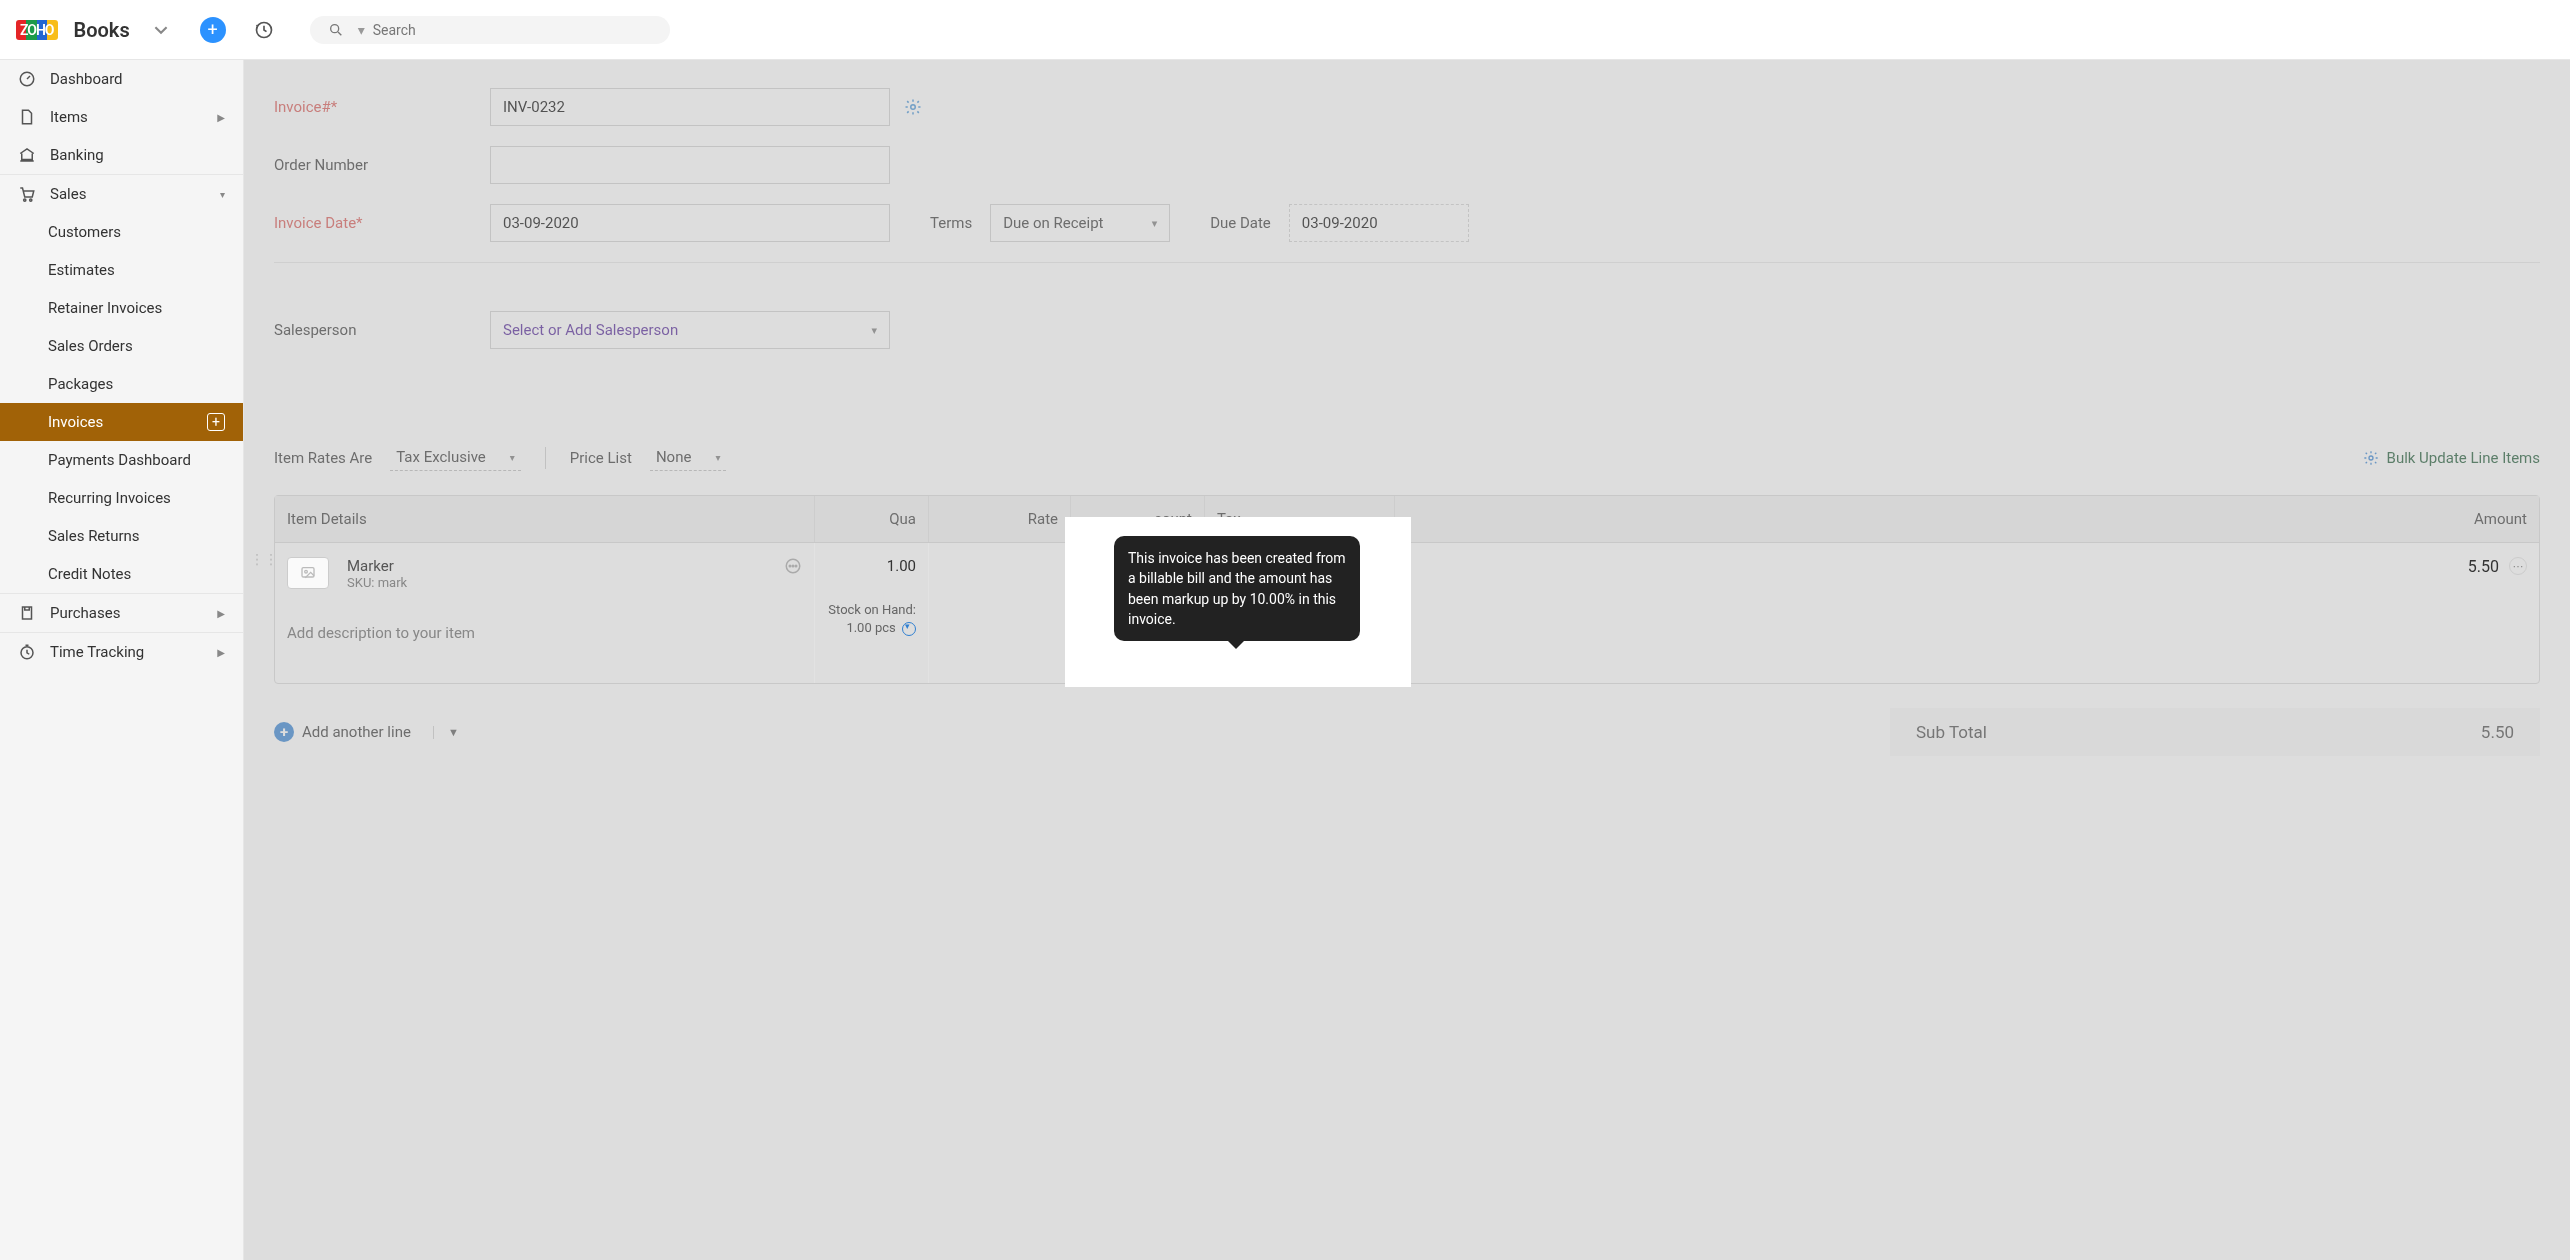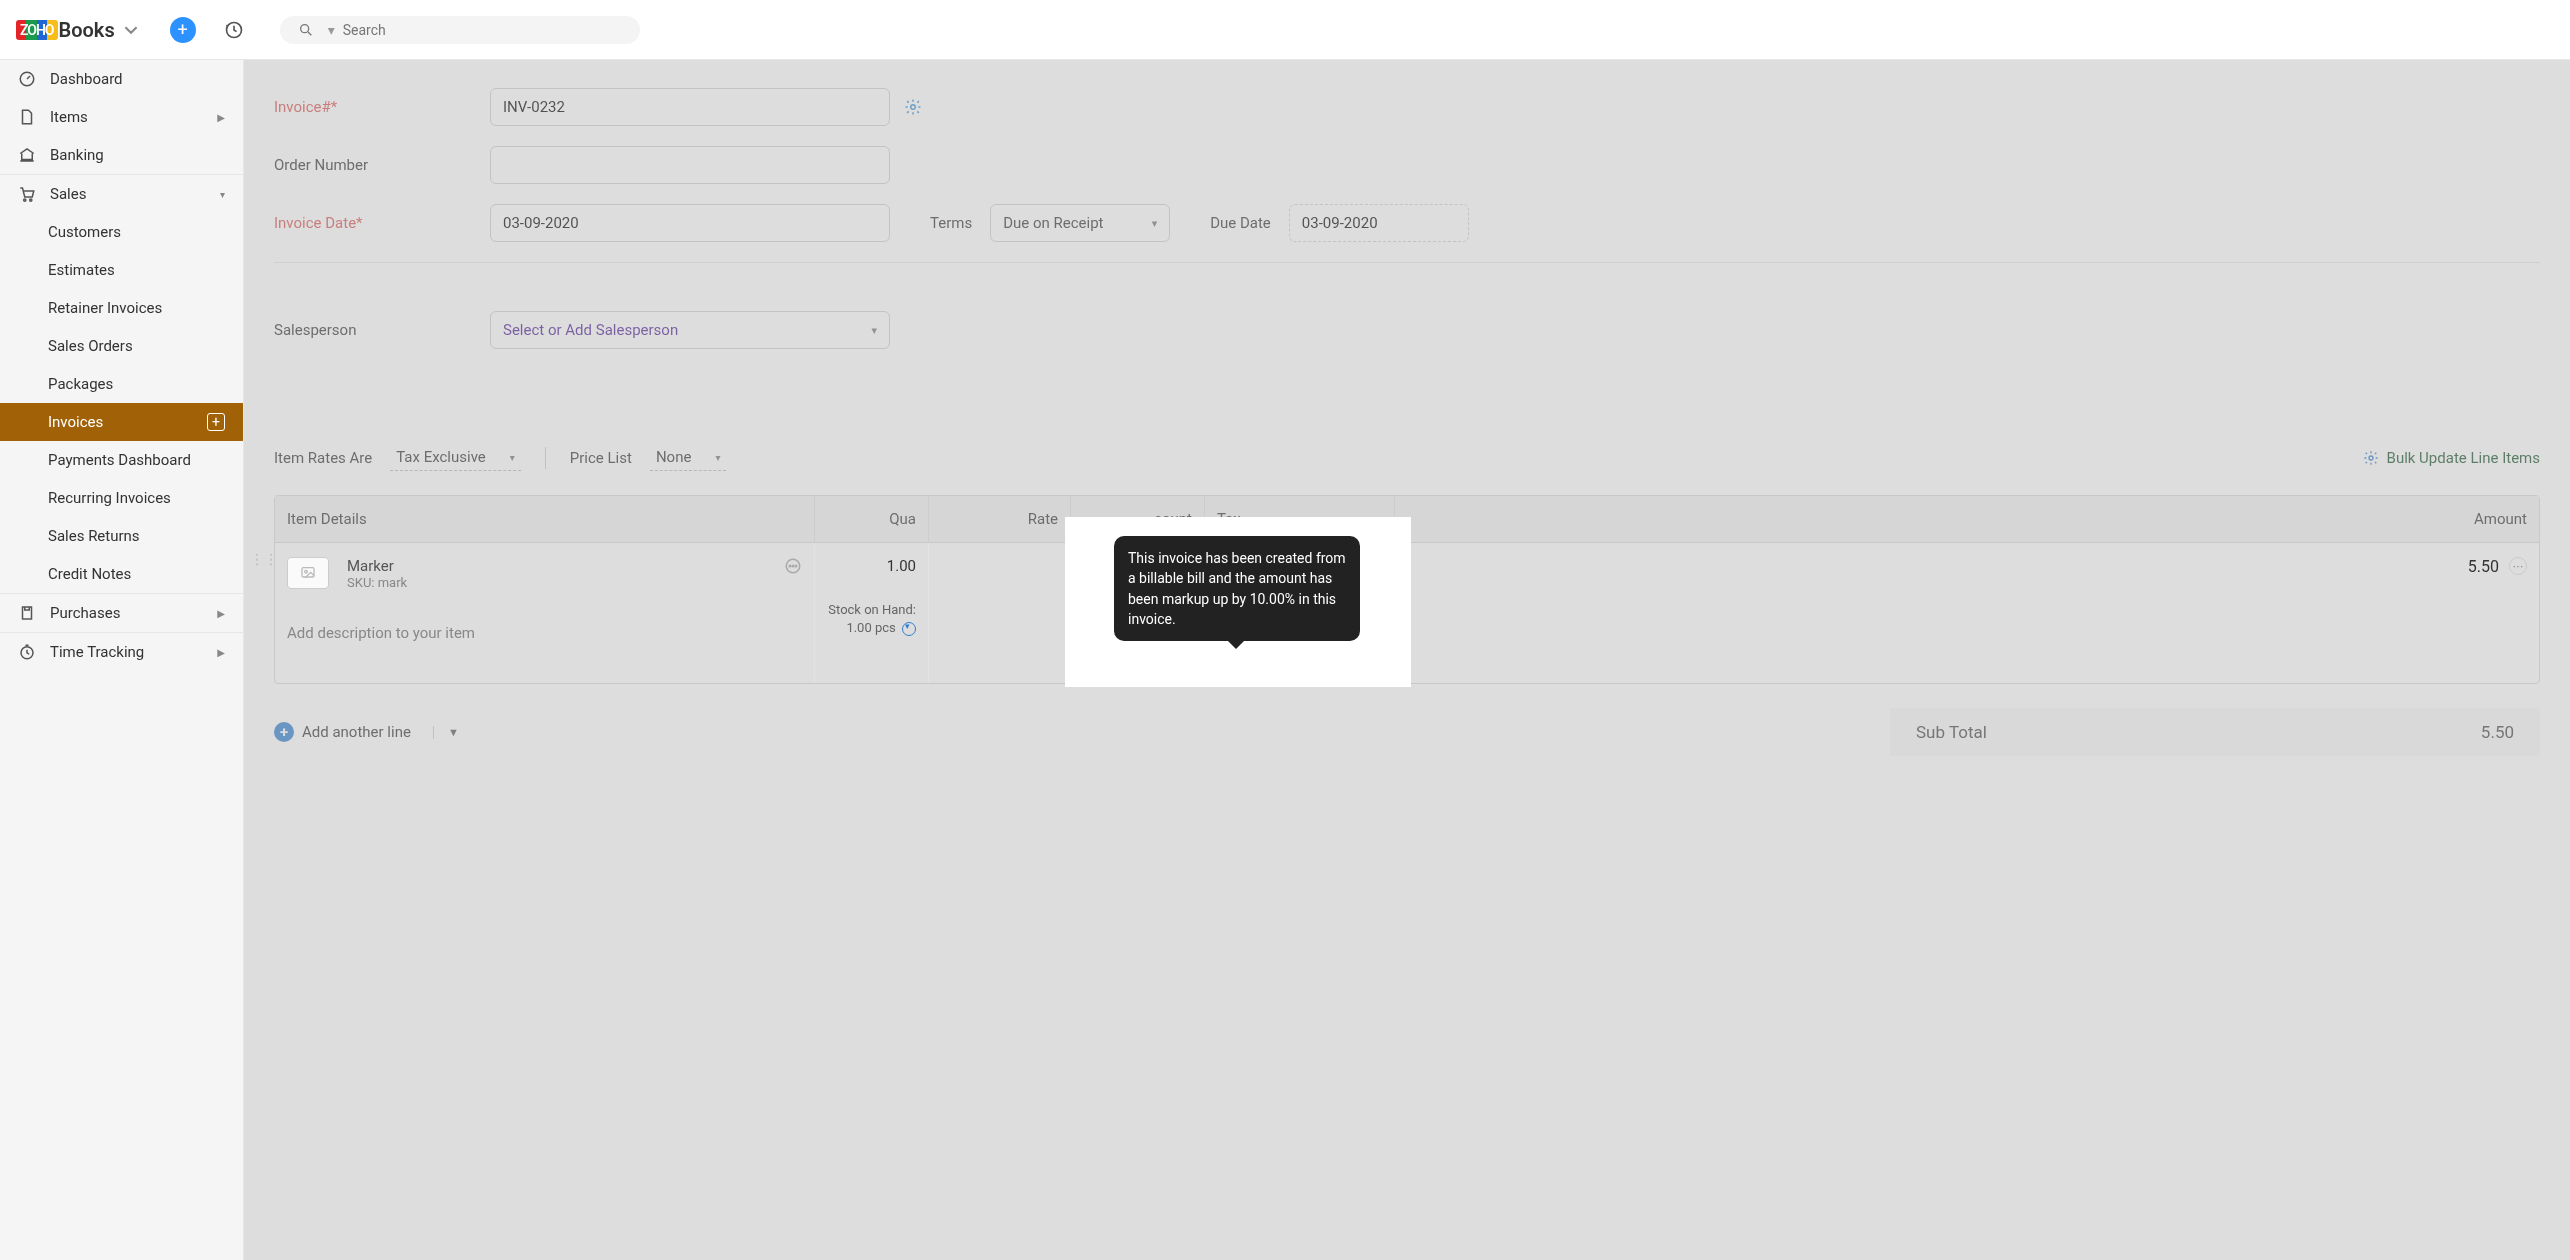--- a/index.html
+++ b/index.html
@@ -1,19 +1,19 @@
 <!DOCTYPE html>
 <html><head>
 <meta charset="utf-8">
 <style>
 * { margin:0; padding:0; box-sizing:border-box; font-family:-apple-system,BlinkMacSystemFont,"Segoe UI",Roboto,sans-serif; }
 body { background:#fff; color:#333; font-size:14px; overflow:hidden; width:2570px; height:1260px; transform-origin:0 0; }
 .app { display:flex; flex-direction:column; height:1260px; }
 .topbar { height:60px; display:flex; align-items:center; padding:0 16px; border-bottom:1px solid #e6e6e6; background:#fff; }
-.logo { display:flex; align-items:center; gap:1px; font-weight:600; font-size:20px;}
+.logo { display:flex; align-items:center; gap:16px; font-weight:600; font-size:20px;}
 .logo .z { background:linear-gradient(90deg,#e42527 0 25%,#1b9a4b 25% 50%,#2266d3 50% 75%,#f8bd19 75% 100%); color:#fff; padding:2px 4px; border-radius:3px; font-size:14px; letter-spacing:-1px;}
 .logo .chev { margin-left:8px; color:#999;}
 .tb-btn { width:26px; height:26px; border-radius:50%; background:#2c92ff; color:#fff; display:flex;align-items:center;justify-content:center; margin-left:32px; font-size:18px; cursor:pointer;}
 .tb-ico { margin-left:28px; color:#666; font-size:20px; cursor:pointer;}
 .search { margin-left:36px; display:flex; align-items:center; background:#f4f4f4; border-radius:20px; padding:6px 18px; width:360px; color:#777;}
 .search svg{margin-right:6px;}
 .search .sd{margin:0 8px;color:#999;}
 .main { flex:1; display:flex; min-height:0;}
 .sidebar { width:244px; background:#f5f5f5; border-right:1px solid #e6e6e6; overflow-y:auto;}
 .nav-item { display:flex; align-items:center; padding:10px 18px; color:#333; cursor:pointer; font-size:15px;}
@@ -21,21 +21,21 @@
 .nav-item.active { background:#a16207; color:#fff;}
 .nav-item .ico{width:22px;margin-right:10px;color:#555;display:inline-flex;}
 .nav-item .exp{margin-left:auto;color:#888;font-size:10px;}
 .nav-item .plus{margin-left:auto;width:18px;height:18px;border:1.5px solid #fff;border-radius:3px;display:flex;align-items:center;justify-content:center;font-size:14px;}
 .nav-sep{height:1px;background:#e6e6e6;margin:0;}
 .content { flex:1; padding:28px 30px 0 30px; overflow:auto; position:relative;}
 .overlay { position:absolute; inset:0; background:rgba(180,180,180,0.45); pointer-events:none; }
 .form-row { display:flex; align-items:center; margin-bottom:20px;}
 .form-row .lbl { width:216px; color:#333; font-size:15px;}
 .form-row .lbl.req{color:#d9534f;}
-.inp { height:38px; border:1px solid #d0d0d0; border-radius:6px; padding:0 12px; font-size:15px; width:400px; background:#fff;}
+.inp { height:38px; border:1px solid #d0d0d0; border-radius:0; padding:0 12px; font-size:15px; width:400px; background:#fff;}
 .inp.dashed{border-style:dashed;}
 .inp2 { width:180px;}
 .sel { display:flex; align-items:center; justify-content:space-between; }
 .sel .chev{color:#777;font-size:11px;}
 .gear{margin-left:14px;color:#3d8fd6;cursor:pointer;}
 .row2 .gap{width:40px;}
 .row2 .lbl2{width:auto;margin-right:18px;font-size:15px;color:#333;}
 .hr{height:1px;background:#e6e6e6;margin:14px 0 48px;}
 .meta-row{display:flex;align-items:center;padding:6px 0;}
 .meta-row .lbl3{color:#333;margin-right:18px;font-size:15px;}

